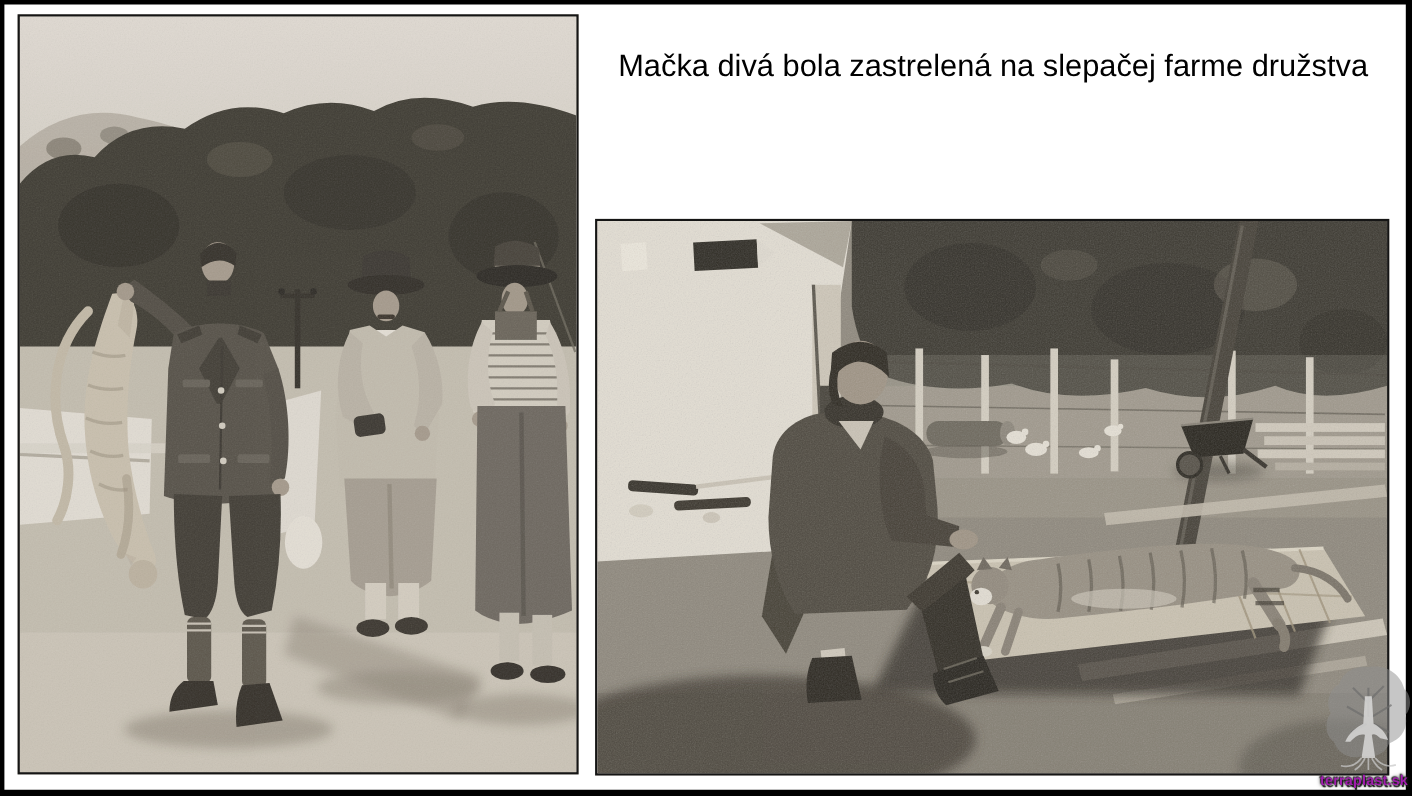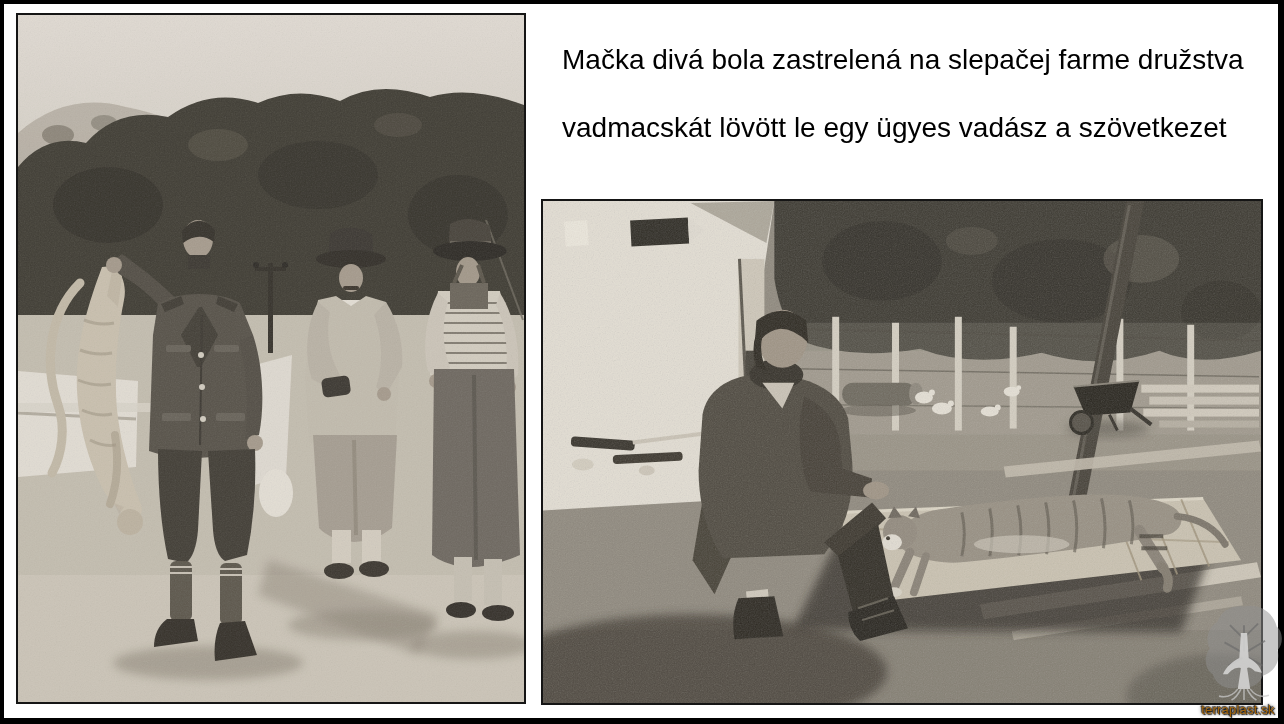--- a/index.html
+++ b/index.html
@@ -26,22 +26,22 @@
   }
   .caption-para { margin:0 0 0 0; }
   .caption-para + .caption-para { margin-top:36px; }
   .caption-line { white-space:nowrap; }
   .watermark-logo {
     position:absolute; left:1205px; top:600px; width:78px; height:108px;
     opacity:0.92; pointer-events:none;
   }
   .watermark-text {
     position:absolute; left:1196px; top:702px; width:84px;
-    font-size:13px; font-weight:400; text-align:center; letter-spacing:0.2px;
-    color:#a16207;
+    font-size:13px; font-weight:700; text-align:right; letter-spacing:0.2px;
+    color:#a21caf;
     text-shadow: 0 0 2px #222, 1px 1px 1px #111, -1px -1px 1px #333, 0 0 4px #444;
   }
 </style>
 </head>
 <body>
 
 <div class="canvas-frame"></div>
 
 <div class="photo" id="photo-left" title="Hunter in dark uniform holding a shot wildcat by the hind legs, flanked by two farm workers in hats and aprons, dark trees behind">
   <svg viewBox="0 0 506 687" preserveAspectRatio="none">
@@ -347,21 +347,20 @@
     <rect width="720" height="503" filter="url(#grainR)" opacity="0.22"></rect>
     <rect width="720" height="503" fill="#6e5c40" opacity="0.05"></rect>
   </svg>
 </div>
 
 <div class="captions">
   <div class="caption-para">
     <div class="caption-line">Mačka divá bola zastrelená na slepačej farme družstva</div>
   </div>
   <div class="caption-para">
-    <div class="caption-line">vadmacskát lövött le egy ügyes vadász a szövetkezet</div>
   </div>
 </div>
 
 <svg class="watermark-logo" viewBox="0 0 100 130">
   <path d="M50,4 C70,0 88,12 92,30 C100,36 101,52 93,60 C97,74 89,88 74,93 C70,105 56,111 44,107 C30,113 14,105 10,91 C0,85 -2,68 6,58 C0,46 4,30 16,24 C20,10 34,2 50,4 Z" fill="#8f8f8f" opacity="0.55"></path>
   <g stroke="#6d6d6d" stroke-width="2.5" fill="none" opacity="0.75">
     <path d="M50,62 L50,28"></path>
       <path d="M50,46 L32,28"></path>
       <path d="M50,44 L68,26"></path>
     <path d="M46,62 L25,50"></path>

